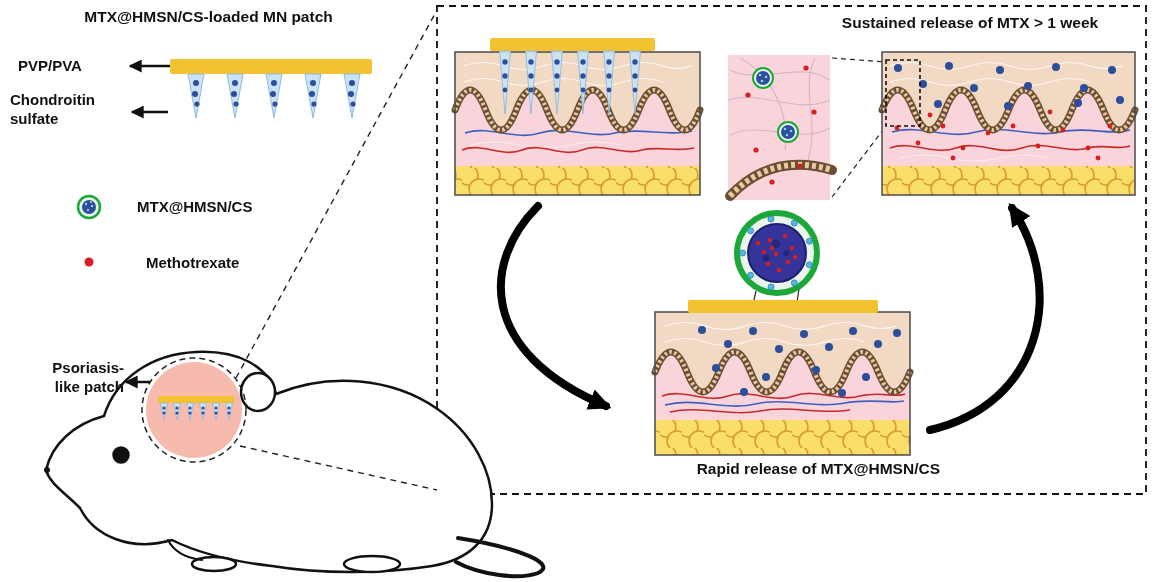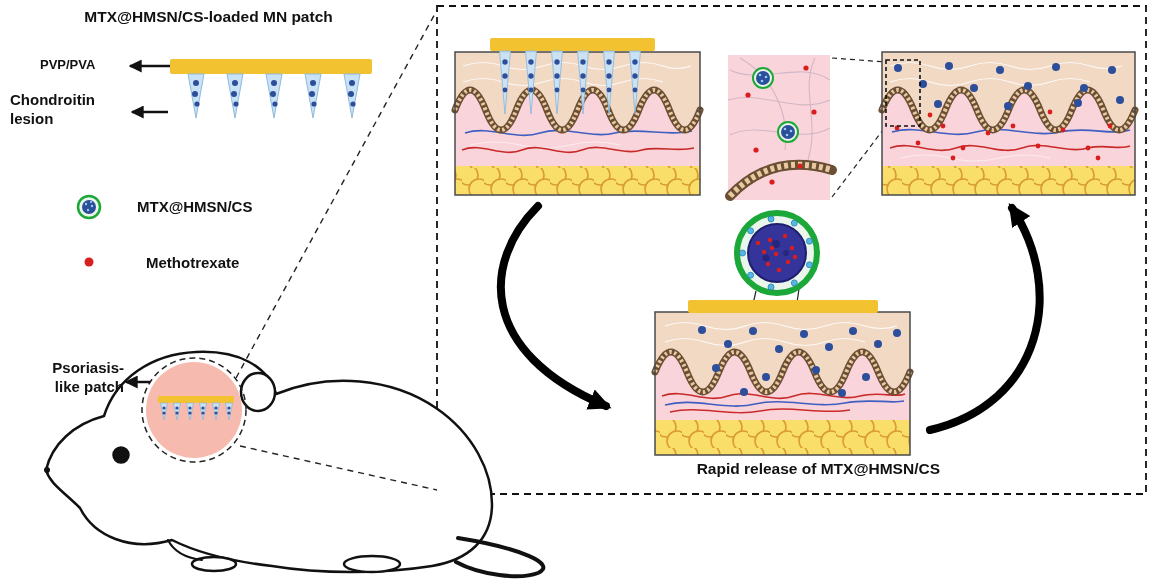--- a/index.html
+++ b/index.html
@@ -1,21 +1,21 @@
 <!DOCTYPE html>
 <html style="--patch-yellow: #F2C230; --needle-blue: #C9E2F5; --np-blue: #2C4E9B; --mtx-red: #D91E1E; --lesion-pink: #F6BBAE; --green-ring: #1CA838; --skin-tan: #F2D9C4; --dermis-pink: #F9D5DB; --fat-yellow: #FADE6A; --fat-outline: #D99C2E; --basal-brown: #6B4F35;"><head>
 <meta charset="utf-8">
 <style>
   html,body{margin:0;padding:0;background:#fff;}
   .canvas{position:relative;width:1158px;height:582px;background:#fff;overflow:hidden;
           font-family:"Liberation Sans",sans-serif;}
   svg{position:absolute;left:0;top:0;}
   .txt{position:absolute;font-weight:700;color:#111;font-family:"Liberation Sans",sans-serif;}
   #t-title{left:36px;top:8px;width:345px;text-align:center;font-size:15.5px;}
-  #t-pvp{left:40px;top:57px;font-size:13px;}
+  #t-pvp{left:18px;top:57px;font-size:15px;}
   #t-cs{left:10px;top:90px;width:112px;text-align:left;font-size:15px;line-height:19px;}
   #t-leg1{left:137px;top:198px;font-size:15px;}
   #t-leg2{left:134px;top:254px;font-size:15px;margin-left:12px;}
   #t-les{left:14px;top:358px;width:110px;text-align:right;font-size:15px;line-height:19px;}
   #t-sus{left:800px;top:14px;width:340px;text-align:center;font-size:15.5px;}
   #t-rap{left:628px;top:460px;width:312px;text-align:right;font-size:15.5px;}
 </style>
 </head>
 <body>
 
@@ -338,23 +338,24 @@
   <g stroke="#000" fill="none" stroke-linecap="round">
     <path d="M538,206 C482,262 478,352 606,406" stroke-width="8" marker-end="url(#bigArrow)"></path>
     <path d="M930,430 C1042,404 1066,290 1012,208" stroke-width="8" marker-end="url(#bigArrow)"></path>
   </g>
 </svg>
 
 <div class="txt" id="t-title">MTX@HMSN/CS-loaded MN patch</div>
 <div class="txt" id="t-pvp">PVP/PVA</div>
 <div class="txt" id="t-cs">
   <div>Chondroitin</div>
-  <div>lesion</div>
+  <div>sulfate</div>
 </div>
 <div class="txt" id="t-leg1">MTX@HMSN/CS</div>
 <div class="txt" id="t-leg2">Methotrexate</div>
 <div class="txt" id="t-les">
   <div>Psoriasis-</div>
   <div>like patch</div>
 </div>
+<div class="txt" id="t-sus">Sustained release of MTX &gt; 1 week</div>
 <div class="txt" id="t-rap">Rapid release of MTX@HMSN/CS</div>
 
 </div>
 
 </body></html>

